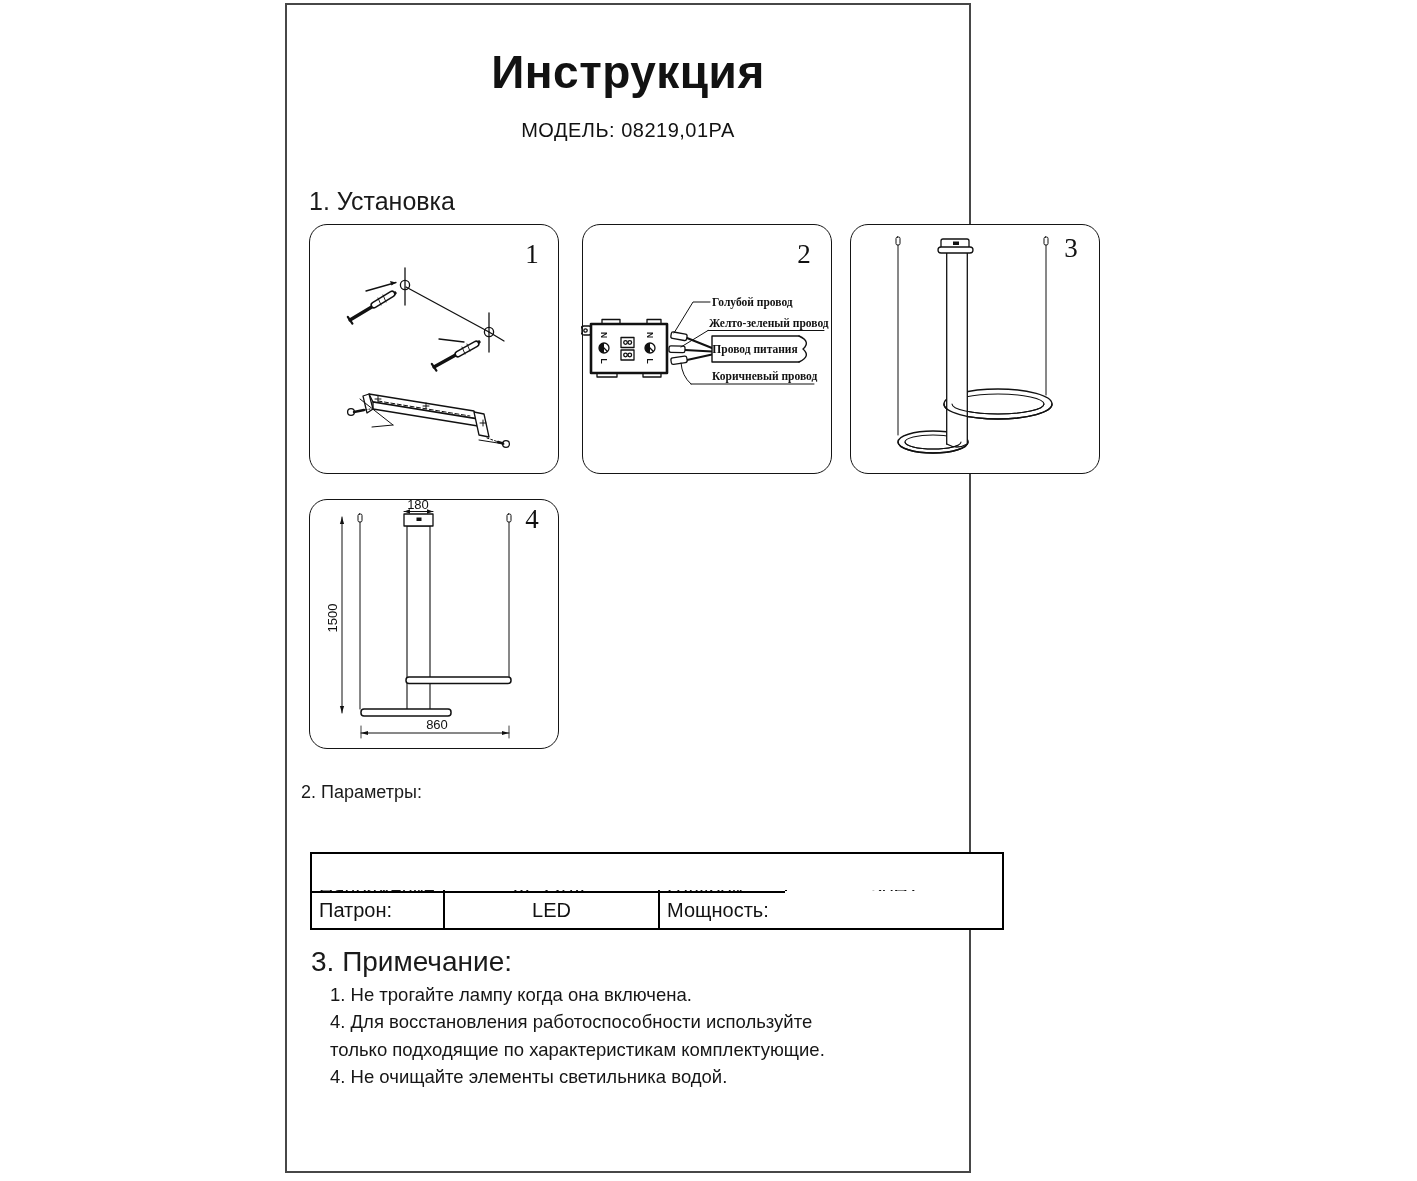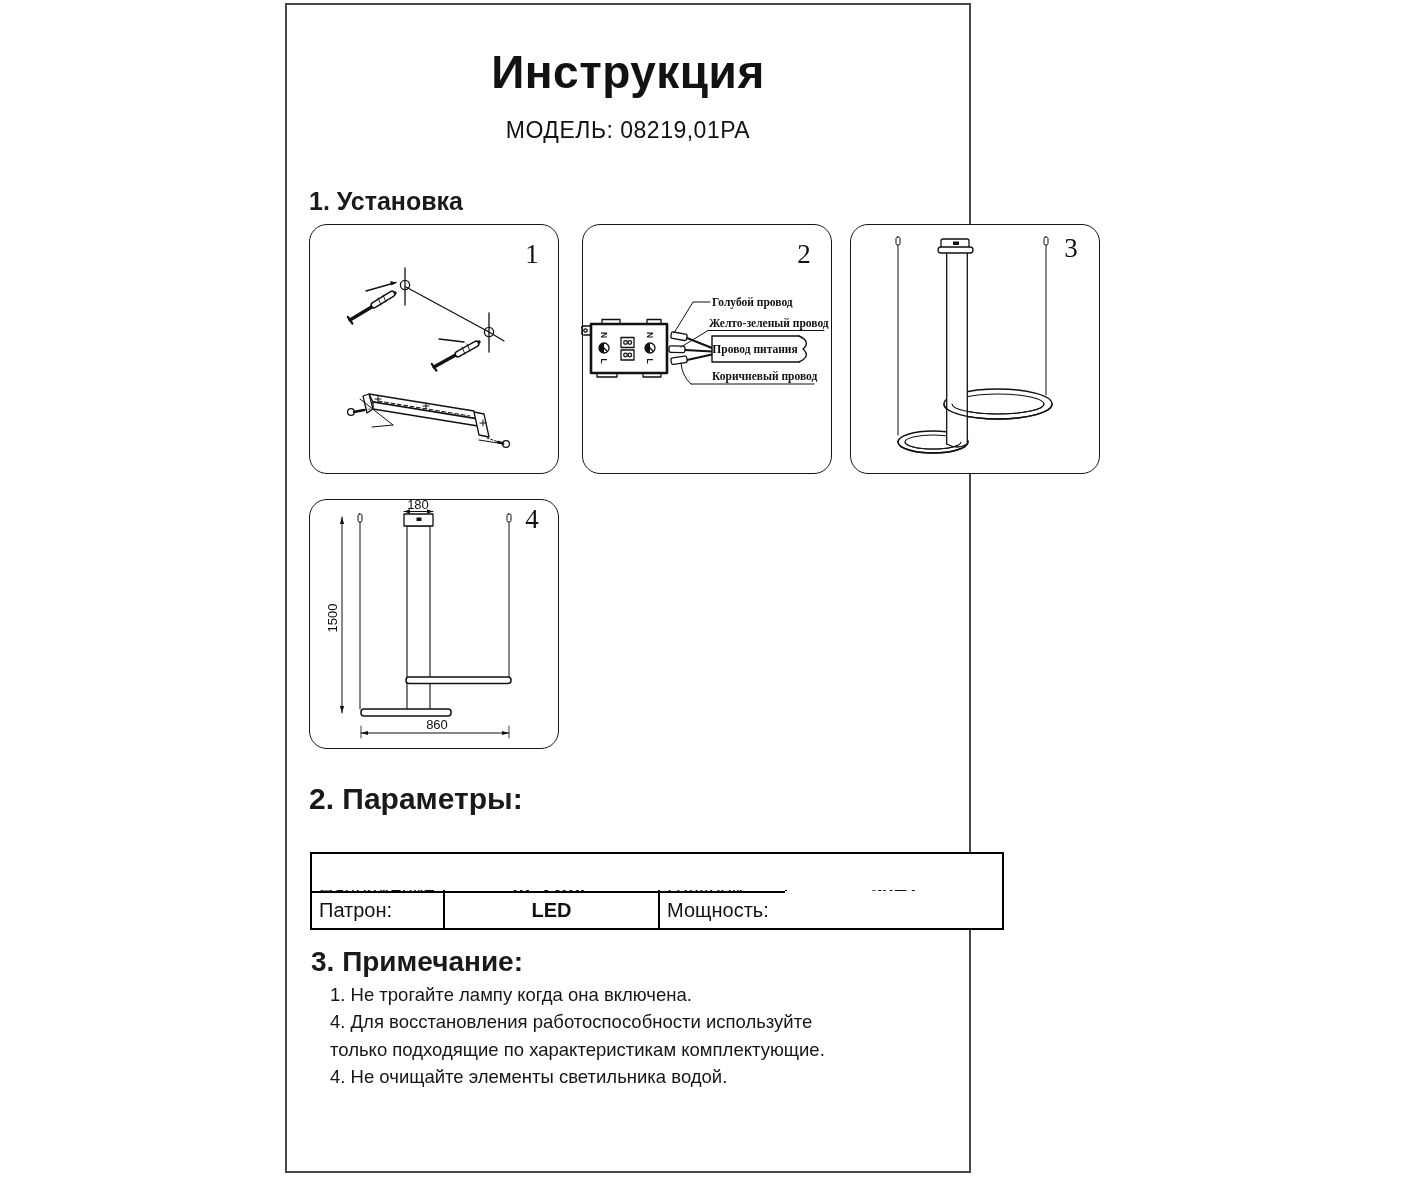--- a/index.html
+++ b/index.html
@@ -1,36 +1,36 @@
 <!DOCTYPE html>
 <html><head>
 <meta charset="utf-8">
 <style>
   html,body{margin:0;padding:0;background:#ffffff;}
   body{width:1417px;height:1181px;position:relative;font-family:"Liberation Sans",sans-serif;color:#121212;}
   .page{position:absolute;left:285px;top:3px;width:686px;height:1170px;background:#fff;border:2px solid #474747;box-sizing:border-box;}
   .title{position:absolute;top:44px;left:0;right:0;text-align:center;font-size:46px;font-weight:bold;letter-spacing:0.5px;line-height:46px;}
-  .model{position:absolute;top:107px;left:0;right:0;text-align:center;font-size:23px;font-weight:400;letter-spacing:0.5px;line-height:36px;}
-  .heading{position:absolute;font-weight:bold;color:#1a1a1a;}
+  .model{position:absolute;top:107px;left:0;right:0;text-align:center;font-size:20px;font-weight:400;letter-spacing:0.5px;line-height:36px;}
+  .heading{position:absolute;font-weight:normal;color:#1a1a1a;}
   .h-install{left:22px;top:182px;font-size:25px;}
-  .h-params{left:22px;top:777px;font-size:30px;}
+  .h-params{left:14px;top:777px;font-size:18px;}
   .h-notes{left:24px;top:941px;font-size:28px;}
   .dbox{position:absolute;width:250px;height:250px;border:1.6px solid #151515;border-radius:18px;background:#fff;box-sizing:border-box;}
   .dbox svg{position:absolute;left:-2px;top:-2px;}
   .d1{left:22px;top:219px;} .d2{left:295px;top:219px;} .d3{left:563px;top:219px;} .d4{left:22px;top:494px;}
   svg line,svg circle,svg ellipse,svg rect,svg path,svg polygon{stroke:#111;fill:none;stroke-width:1.3;stroke-linecap:round;stroke-linejoin:round;}
   svg text{stroke:none;fill:#111;}
   .num{font-family:"Liberation Serif",serif;font-size:27px;}
   .wl{font-family:"Liberation Serif",serif;font-weight:bold;font-size:11.5px;}
   .tl{font-family:"Liberation Sans",sans-serif;font-weight:bold;font-size:8.5px;text-anchor:middle;}
   .dim{font-family:"Liberation Sans",sans-serif;font-size:13px;}
   .ptable{position:absolute;left:23px;top:847px;display:grid;grid-template-columns:131px 215px 127px 217px;grid-auto-rows:37px;border:2.4px solid #000;background:#fff;}
   .cell{display:flex;align-items:center;font-size:20px;border-left:2px solid #000;border-top:2px solid #000;box-sizing:border-box;overflow:hidden;}
   .cell.lab{padding-left:7px;justify-content:flex-start;}
-  .cell.val{justify-content:center;font-weight:bold;}
+  .cell.val{justify-content:center;font-weight:normal;}
   .cell.r1{border-top:none;margin-top:36px;} .cell.c1{border-left:none;}
   .notes{position:absolute;left:25px;top:976px;font-size:18.5px;line-height:27.4px;color:#161616;}
   .note{white-space:pre;margin-left:18px;}
 </style>
 </head>
 <body>
 
 <div class="page">
 
   <div class="title">Инструкция</div>

